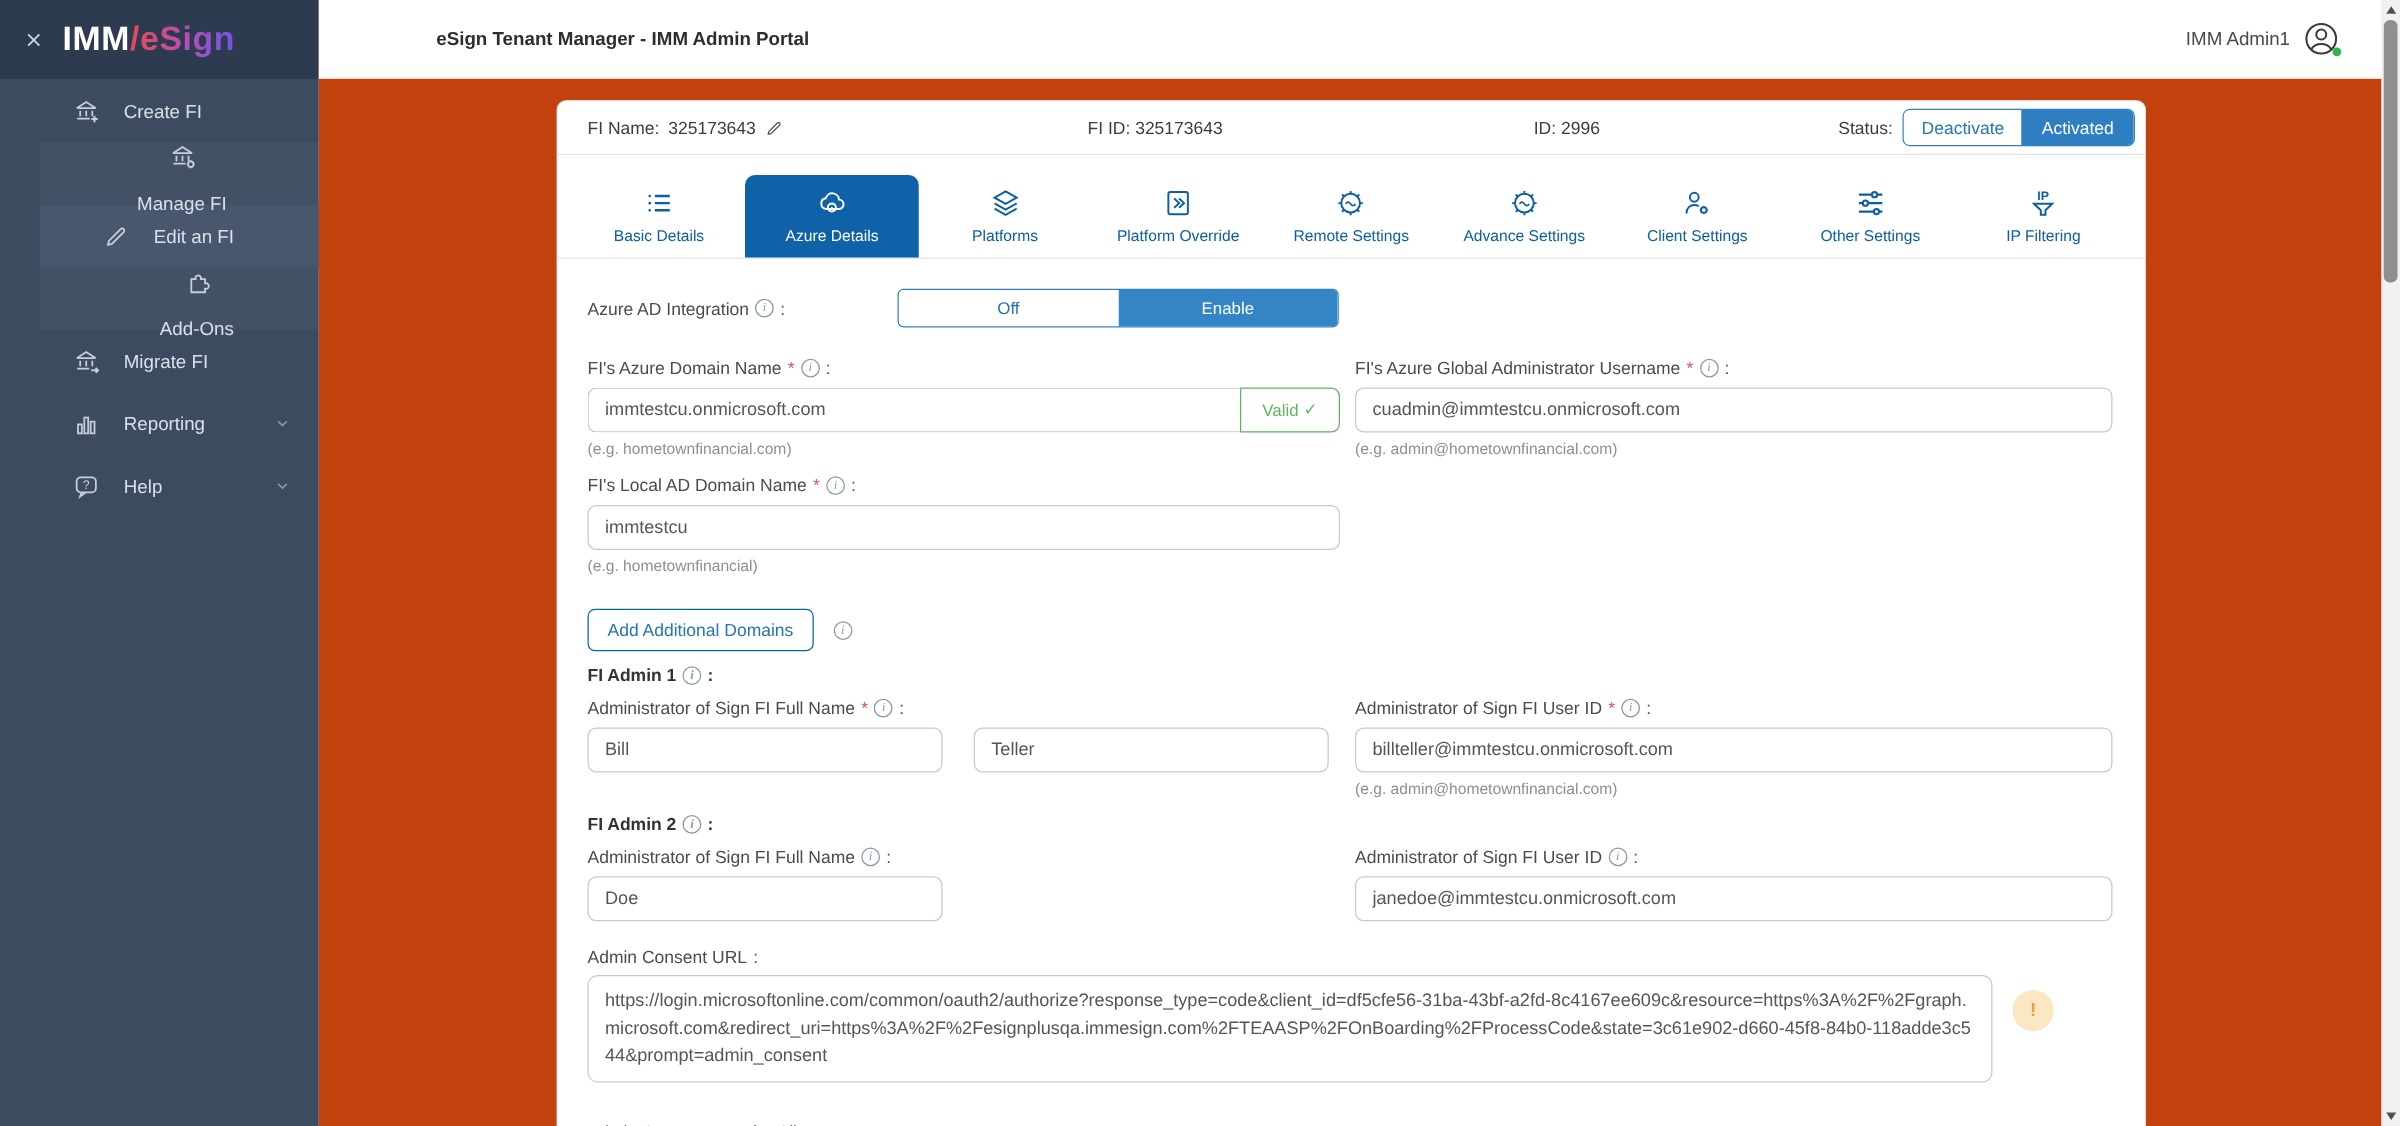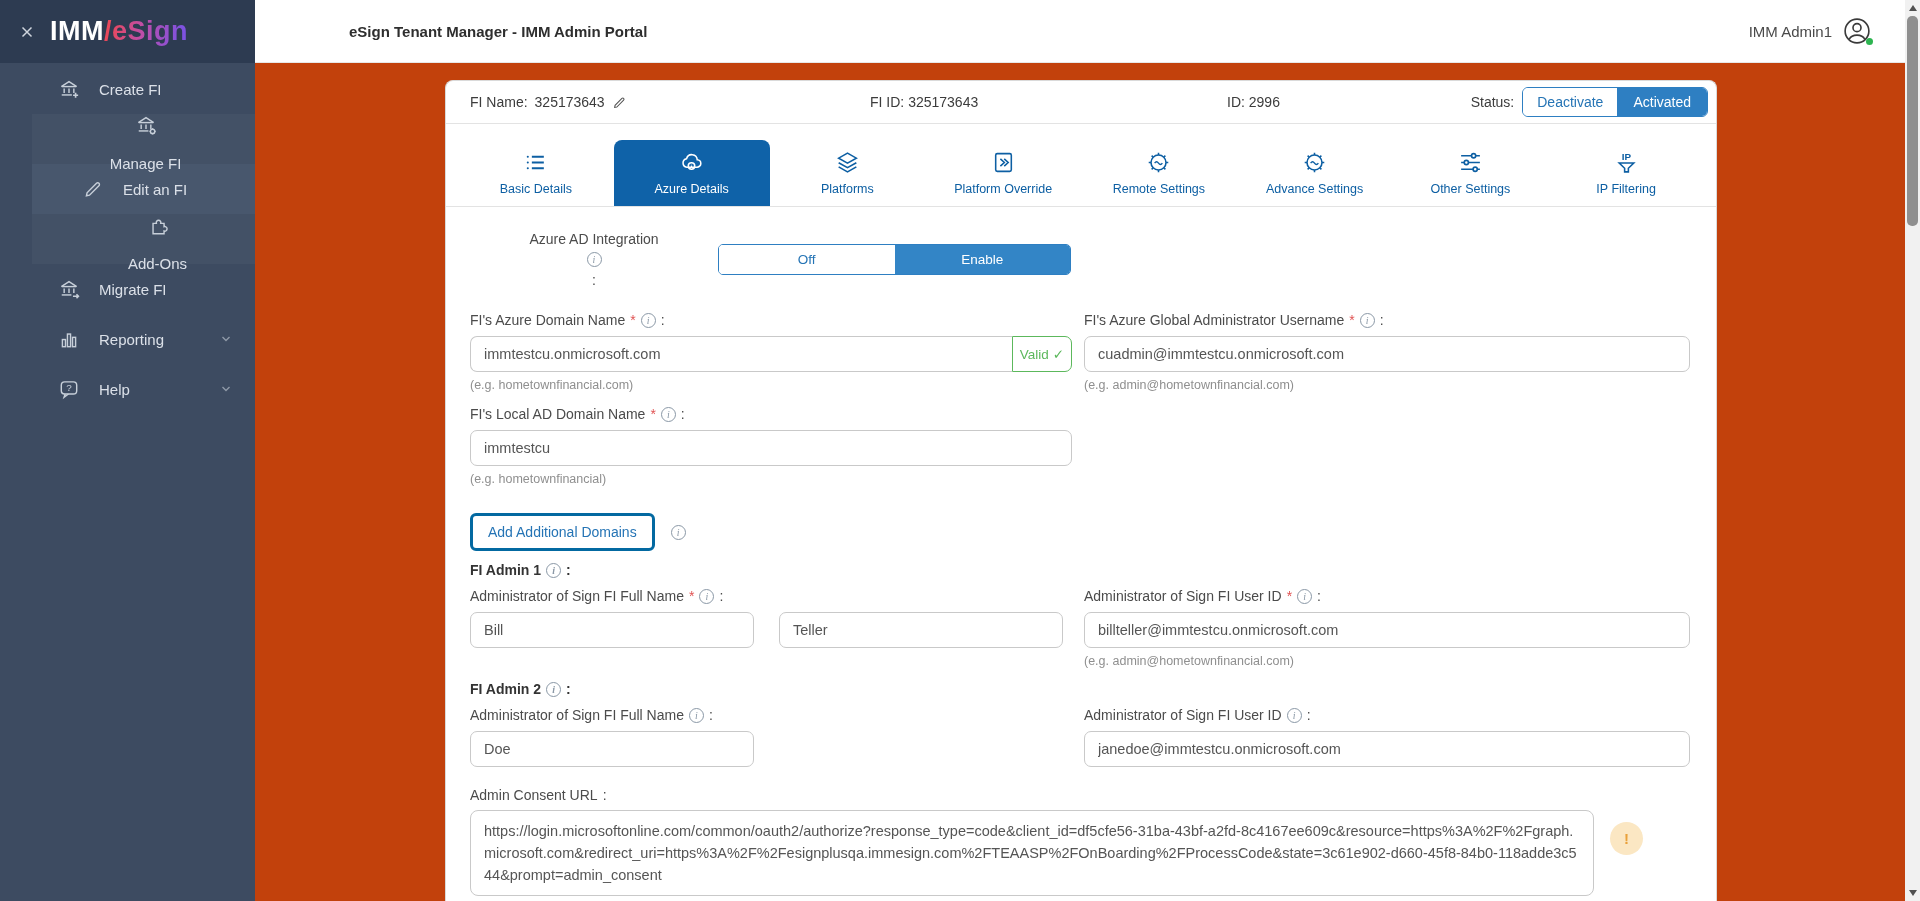--- a/index.html
+++ b/index.html
@@ -60,34 +60,34 @@
   .f-label.bold { font-weight:bold; color:#333; }
   .req { color:#e05252; }
   .info-i { width:15px; height:15px; border:1px solid #8a98a6; border-radius:50%; color:#8a98a6; font-size:10px; display:inline-flex; align-items:center; justify-content:center; font-style:italic; font-family:"Liberation Serif",serif; cursor:pointer; flex:0 0 auto; }
   .hint { font-size:12.5px; color:#8f8f8f; margin-top:6px; }
   .txt { height:36px; border:1px solid #c9c9c9; border-radius:7px; padding:0 13px; font-size:14.5px; color:#555; font-family:inherit; width:100%; background:#fff; }
   .row { display:flex; }
   .col-l { width:602px; margin-right:12px; }
   .col-r { width:606px; }
 
   .toggle-row { display:flex; align-items:center; margin-bottom:24px; }
-  .toggle-row .f-label { width:248px;flex-direction:column; }
+  .toggle-row .f-label { width:248px; }
   .seg-toggle { display:flex; width:353px; height:31px; border:1px solid #2e7fc2; border-radius:5px; overflow:hidden; }
   .seg-off { flex:1; background:#fff; color:#2574b5; border:none; font-size:13.5px; cursor:pointer; }
   .seg-on { flex:1; background:#3385c6; color:#fff; border:none; font-size:13.5px; cursor:pointer; }
 
   .field-gap { margin-bottom:8px; }
   .domain-combo { display:flex; width:100%; }
   .domain-combo .txt { border-radius:7px 0 0 7px; border-right:none; flex:1; }
-  .valid-badge { width:60px; display:flex; align-items:center; justify-content:center; gap:4px; border:1px solid #5cb85c; border-radius:0 7px 7px 0; color:#5cb85c; font-size:13.5px; background:#fff; }
+  .valid-badge { width:80px; display:flex; align-items:center; justify-content:center; gap:4px; border:1px solid #5cb85c; border-radius:0 7px 7px 0; color:#5cb85c; font-size:13.5px; background:#fff; }
 
   .sec-row2 { margin-bottom:14px; }
   .local-row { margin-bottom:15px; }
   .add-dom-row { display:flex; align-items:center; gap:16px; margin:27px 0 11px 0; }
-  .btn-outline { background:#fff; border:3px solid #0369a1; color:#2574b5; font-size:14px; padding:8px 15px; border-radius:6px; cursor:pointer; font-family:inherit; }
+  .btn-outline { background:#fff; border:1px solid #0369a1; color:#2574b5; font-size:14px; padding:8px 15px; border-radius:6px; cursor:pointer; font-family:inherit; }
   .admin-head { margin-bottom:10px; }
   .name-pair { display:flex; gap:25px; }
   .name-pair .txt { width:284px; }
   .admin-row { margin-bottom:13px; }
   .consent-label { margin:20px 0 7px 0; }
   .consent-wrap { display:flex; align-items:flex-start; gap:16px; }
   .consent-box { width:1124px; min-height:81px; border:1px solid #c9c9c9; border-radius:8px; padding:9px 13px; font-size:14.5px; color:#555; line-height:22px; word-break:break-all; }
   .warn-circle { width:33px; height:33px; border-radius:50%; background:#fbe7c3; color:#e9a13b; font-weight:bold; font-size:15px; display:flex; align-items:center; justify-content:center; margin-top:12px; }
   .client-label { margin:31px 0 7px 0; }
 
@@ -270,20 +270,29 @@
           </div>
           <div class="tab">
             <svg viewBox="0 0 24 24" fill="none" stroke="currentColor" stroke-width="1.5">
                 <circle cx="12" cy="12" r="7.2"></circle>
                 <path d="M19.2 12 H21.4 M12 19.2 V21.4 M4.8 12 H2.6 M12 4.8 V2.6 M17.1 17.1 L18.6 18.6 M6.9 17.1 L5.4 18.6 M6.9 6.9 L5.4 5.4 M17.1 6.9 L18.6 5.4"></path>
                 <path d="M8.3 12.6 q1.8-2.6 3.7 0 t3.7 0" stroke-width="1.3"></path>
               </svg>
             <span class="t-lbl">Advance Settings</span>
           </div>
           <div class="tab">
+            <svg viewBox="0 0 24 24" fill="none" stroke="currentColor" stroke-width="1.5">
+                <circle cx="10" cy="7.5" r="3.4"></circle>
+                <path d="M4 20 c0-4.4 2.9-6.6 6-6.6 1.3 0 2.5.4 3.5 1"></path>
+                <circle cx="17.3" cy="17.3" r="2.2"></circle>
+                <path d="M17.3 14.2 V15 M17.3 19.6 V20.4 M14.2 17.3 H15 M19.6 17.3 H20.4" stroke-width="1.2"></path>
+              </svg>
+            <span class="t-lbl">Client Settings</span>
+          </div>
+          <div class="tab">
             <svg viewBox="0 0 24 24" fill="none" stroke="currentColor" stroke-width="1.6">
                 <path d="M3 5.5 H21 M3 12 H21 M3 18.5 H21"></path>
                 <circle cx="15" cy="5.5" r="2" fill="#fff"></circle>
                 <circle cx="8" cy="12" r="2" fill="#fff"></circle>
                 <circle cx="16.5" cy="18.5" r="2" fill="#fff"></circle>
               </svg>
             <span class="t-lbl">Other Settings</span>
           </div>
           <div class="tab">
             <svg viewBox="0 0 24 24" fill="none" stroke="currentColor" stroke-width="1.5">

